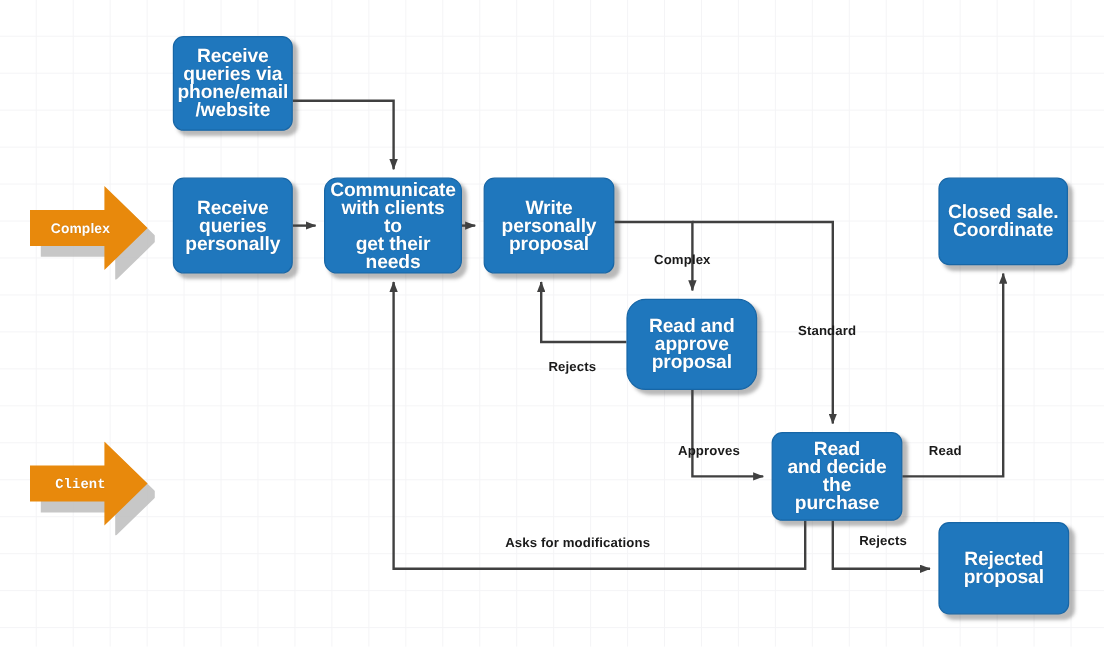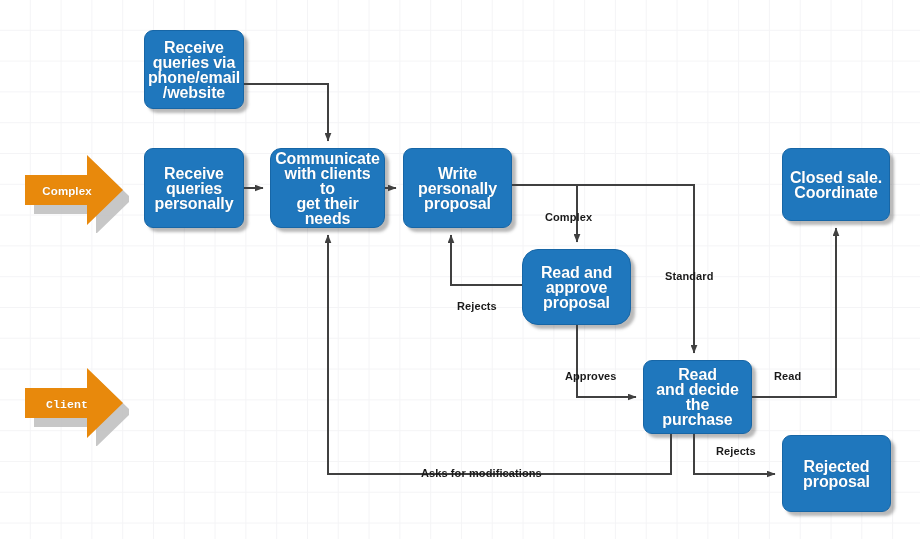--- a/index.html
+++ b/index.html
@@ -197,15 +197,15 @@
   <div class="edge-label" style="left:665px; top:270px;">Standard</div>
 
   <div class="edge-label" style="left:457px; top:300px;">Rejects</div>
 
   <div class="edge-label" style="left:565px; top:370px;">Approves</div>
 
   <div class="edge-label" style="left:774px; top:370px;">Read</div>
 
   <div class="edge-label" style="left:716px; top:445px;">Rejects</div>
 
-  <div class="edge-label" style="left:421px; top:467px;">Asks for modifications</div>
+  <div class="edge-label" style="left:421px; top:447px;">Asks for modifications</div>
 
 </div>
 
 </body></html>

